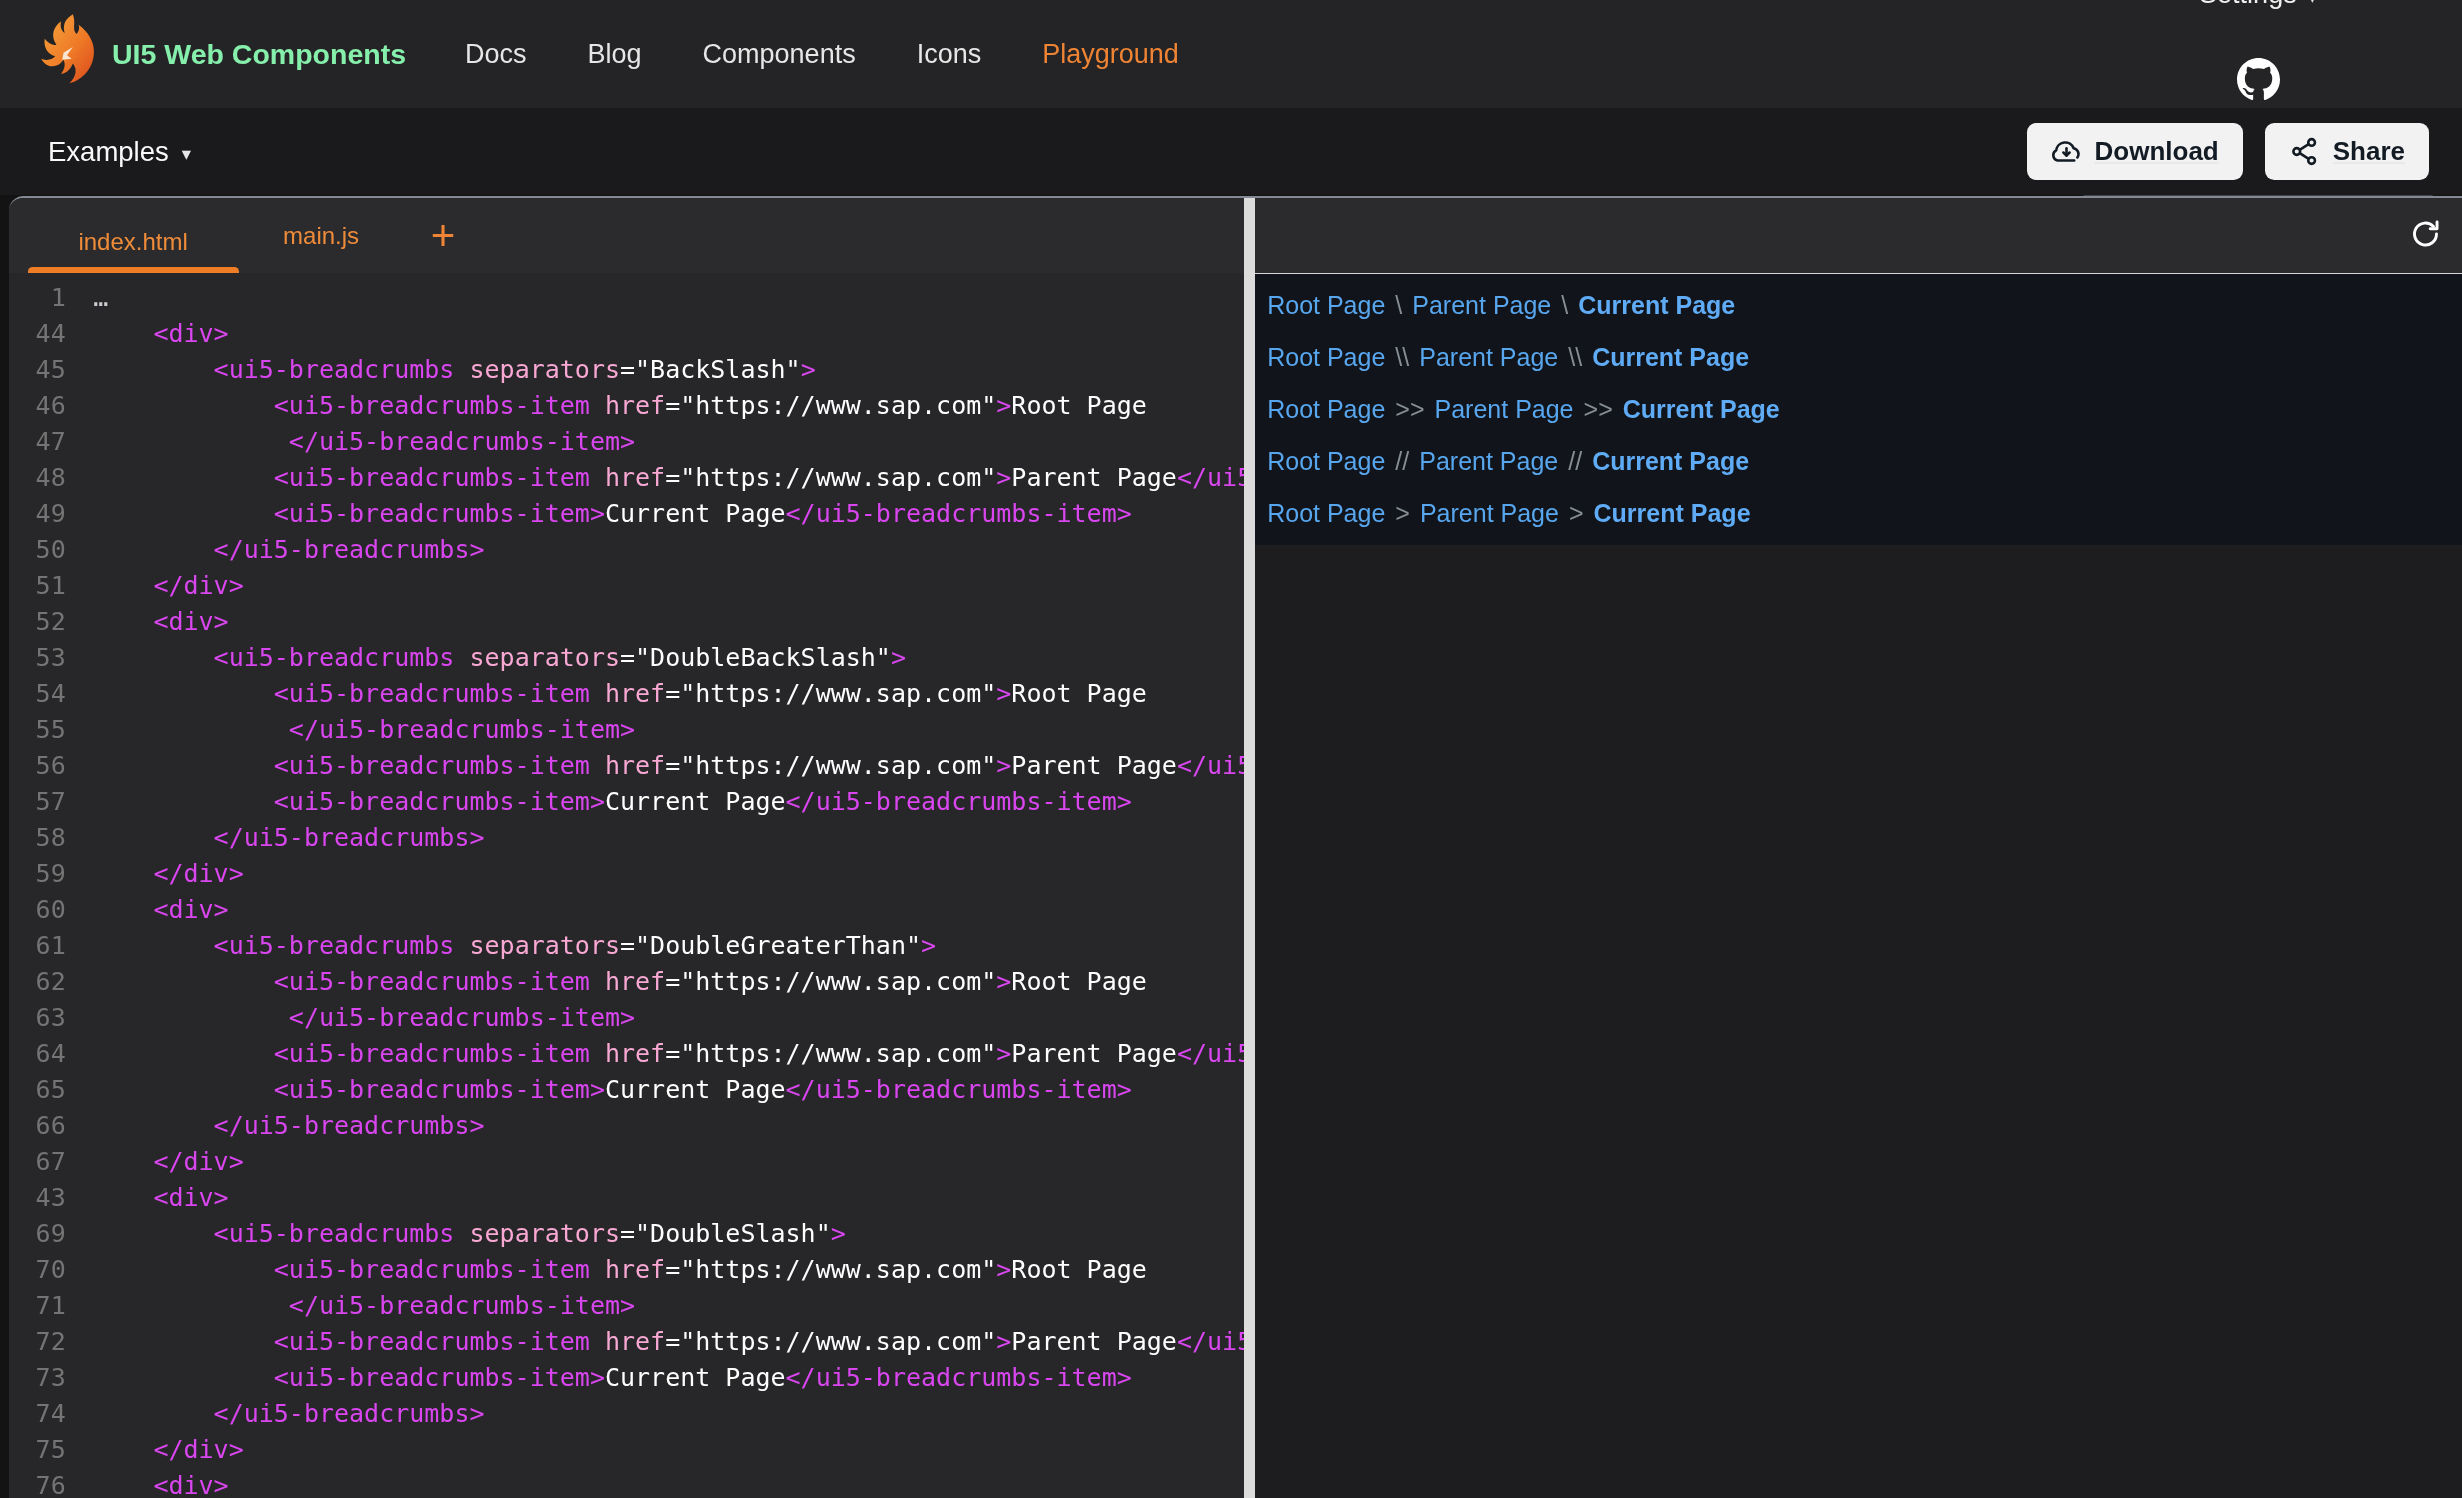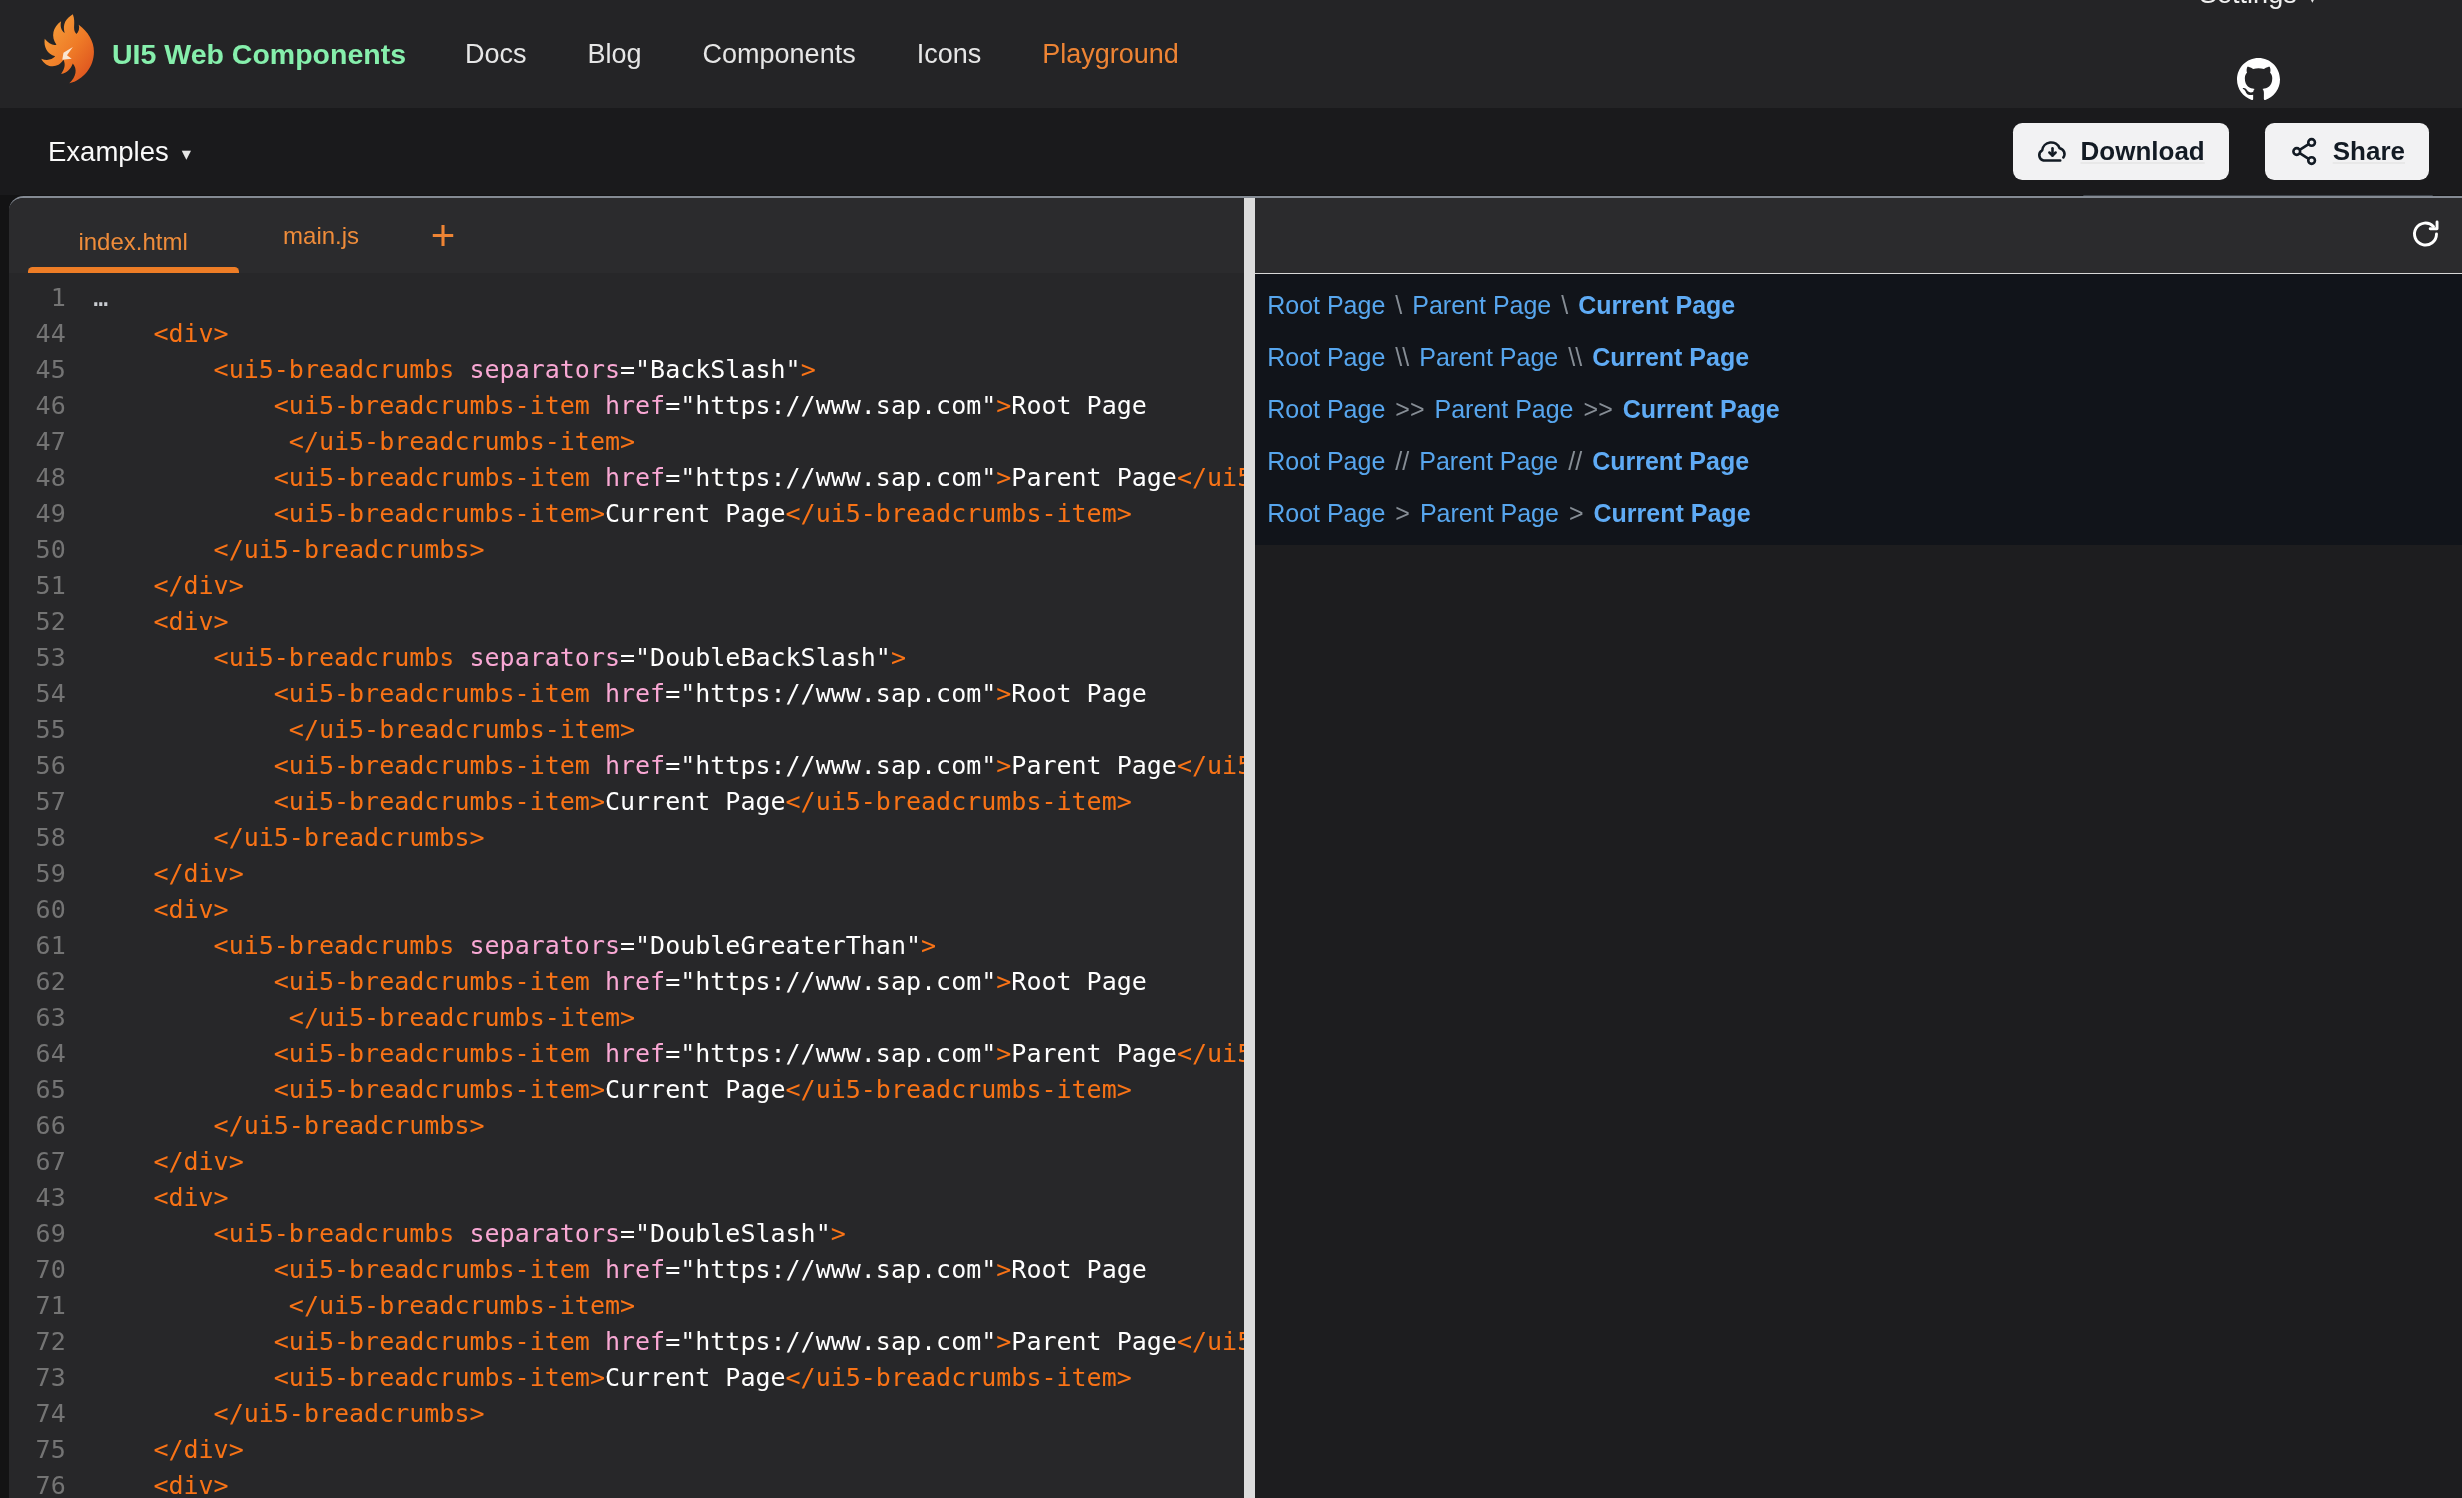--- a/index.html
+++ b/index.html
@@ -32,21 +32,21 @@
   }
   .search .ph { font-size:25px; color:#b6bcc4; white-space:nowrap; }
 
   
   .bar2 {
     position:absolute; top:108px; left:0; right:0; height:87px;
     background:#1a1a1c; display:flex; align-items:center;
     padding:0 33px 0 48px;
   }
   .examples { font-size:27.5px; color:#fafafa; display:flex; align-items:center; gap:13px; cursor:pointer; }
-  .bar2-right { margin-left:auto; display:flex; align-items:center; gap:36px;text-decoration:underline; }
+  .bar2-right { margin-left:auto; display:flex; align-items:center; gap:22px;text-decoration:underline; }
   .btn {
     height:57px; background:#f2f2f3; color:#131b24; border:none; border-radius:9.2px;
     display:flex; align-items:center; gap:13px; padding:0 24px;
     font-size:26px; font-weight:700; font-family:"Liberation Sans",sans-serif; cursor:pointer;
   }
   .btn svg { width:31px; height:31px; }
 
   
   .main {
     position:absolute; top:196px; left:9.2px; right:0; bottom:0;
@@ -71,21 +71,21 @@
     width:79px; display:flex; align-items:center; justify-content:center;
     color:#ee8434; font-size:42px; font-weight:400; cursor:pointer;
   }
   .code {
     flex:1; background:#272729; padding-top:7.3px; overflow:hidden;
     font-family:"DejaVu Sans Mono", monospace; font-size:25px; line-height:36px;
   }
   .cl { display:flex; height:36px; white-space:pre; }
   .ln { width:84px; flex:none; text-align:right; padding-right:27.5px; color:#747474; }
   .cc { white-space:pre; }
-  .tk-t { color:#f97316; }
+  .tk-t { color:#d946ef; }
   .tk-a { color:#f9a8d4; }
   .tk-s { color:#ffffff; }
   .tk-x { color:#ffffff; }
   .tk-f { color:#c9ccd1; }
 
   
   .divider { width:11px; flex:none; background:#dcdcdc; cursor:col-resize; }
 
   
   .preview { flex:1; display:flex; flex-direction:column; background:#1d1d1f; overflow:hidden; }

